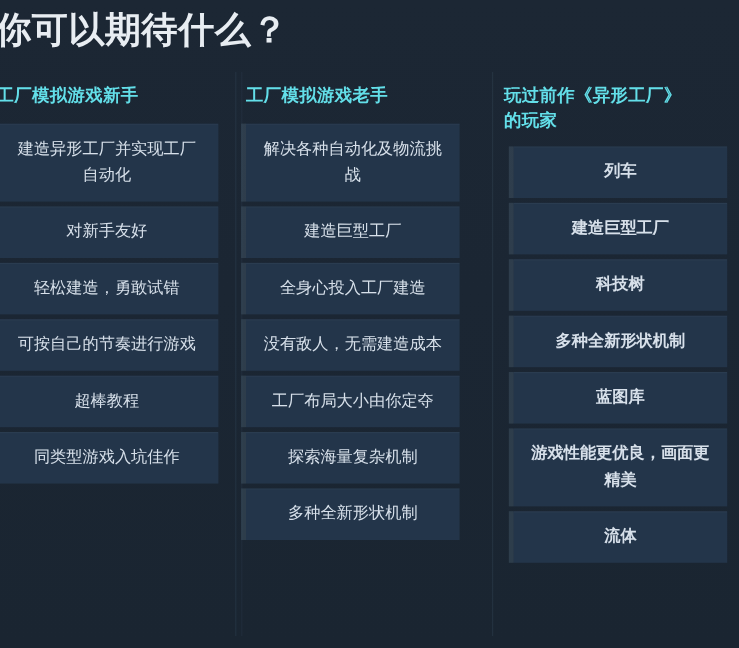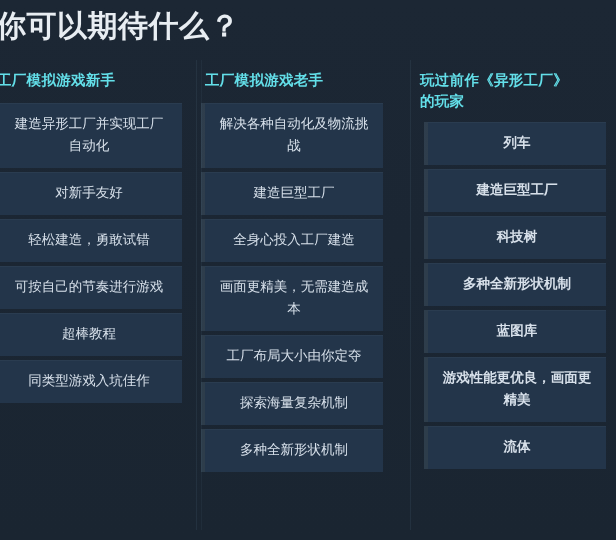--- a/index.html
+++ b/index.html
@@ -186,21 +186,21 @@
         <div class="card">
           <span class="card-text">解决各种自动化及物流挑战</span>
         </div>
         <div class="card">
           <span class="card-text">建造巨型工厂</span>
         </div>
         <div class="card">
           <span class="card-text">全身心投入工厂建造</span>
         </div>
         <div class="card">
-          <span class="card-text">画面更精美，无需建造成本</span>
+          <span class="card-text">没有敌人，无需建造成本</span>
         </div>
         <div class="card">
           <span class="card-text">工厂布局大小由你定夺</span>
         </div>
         <div class="card">
           <span class="card-text">探索海量复杂机制</span>
         </div>
         <div class="card">
           <span class="card-text">多种全新形状机制</span>
         </div>

